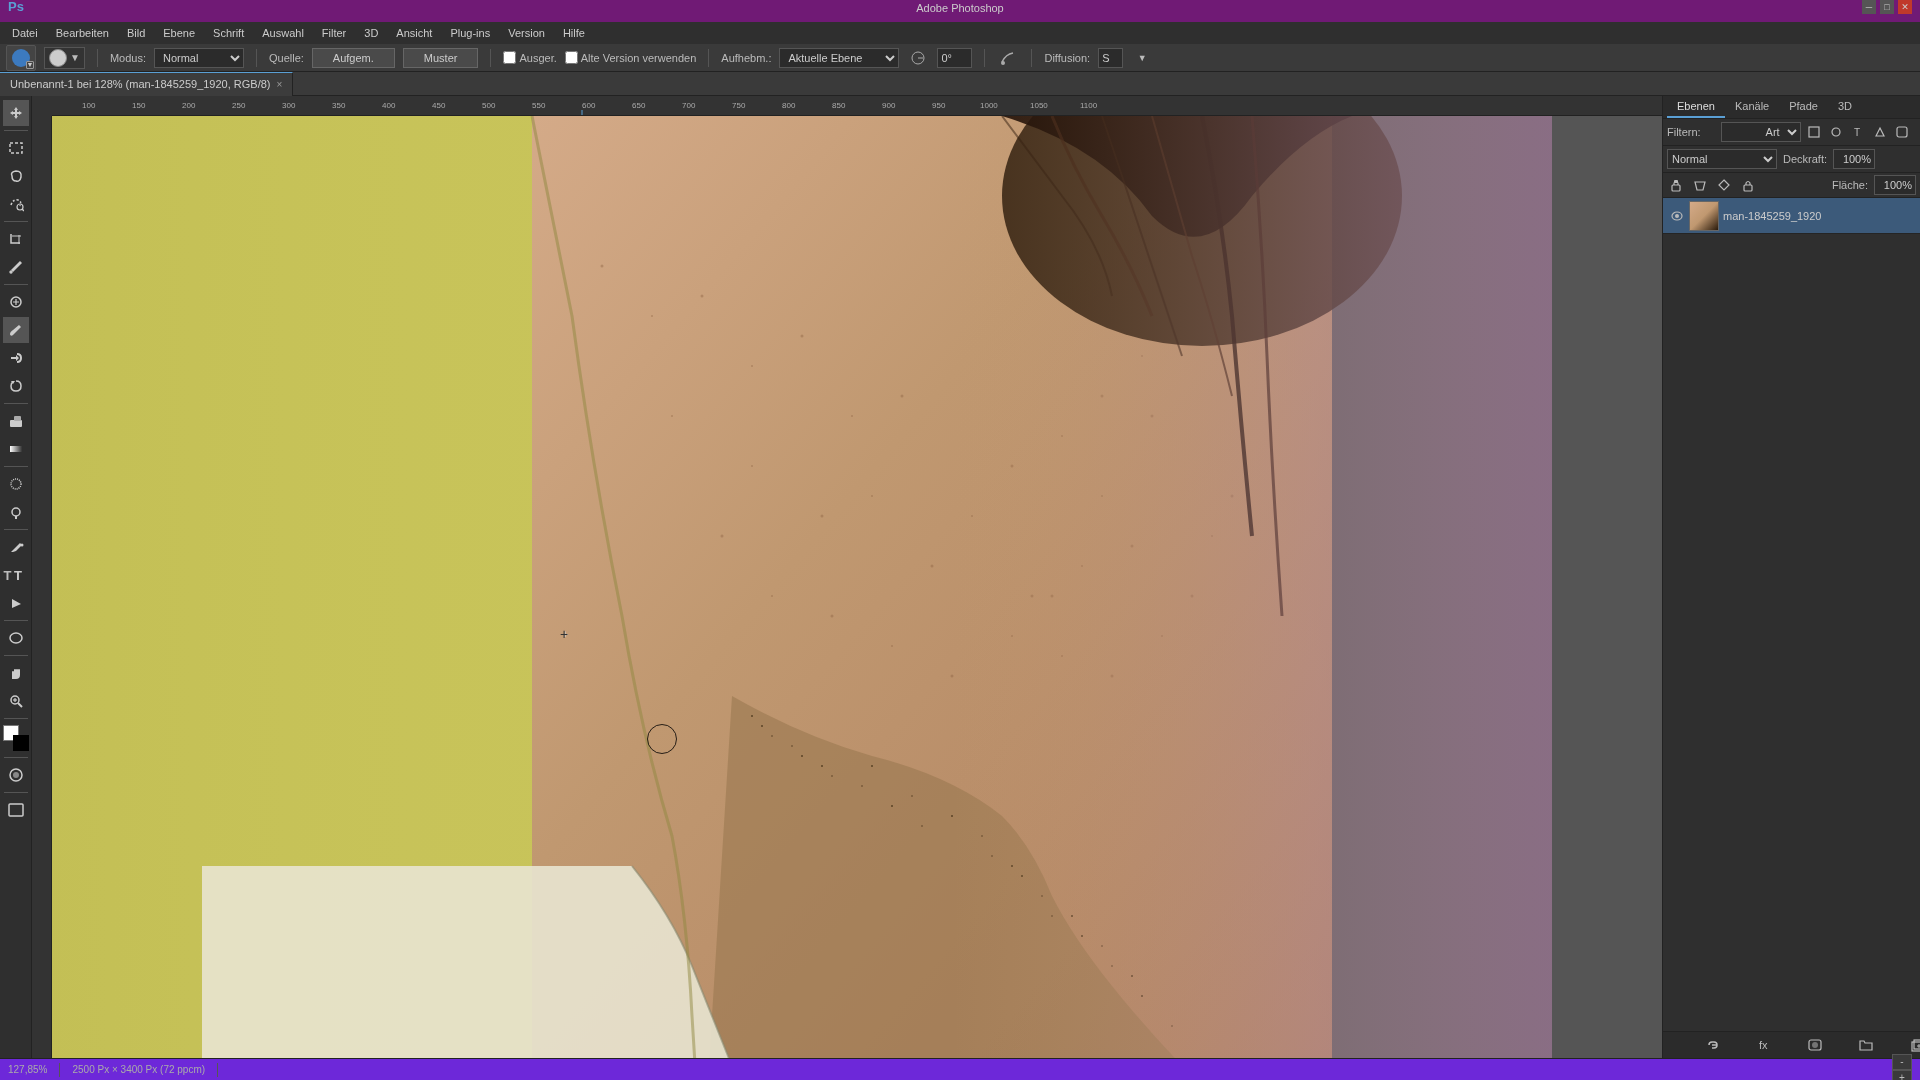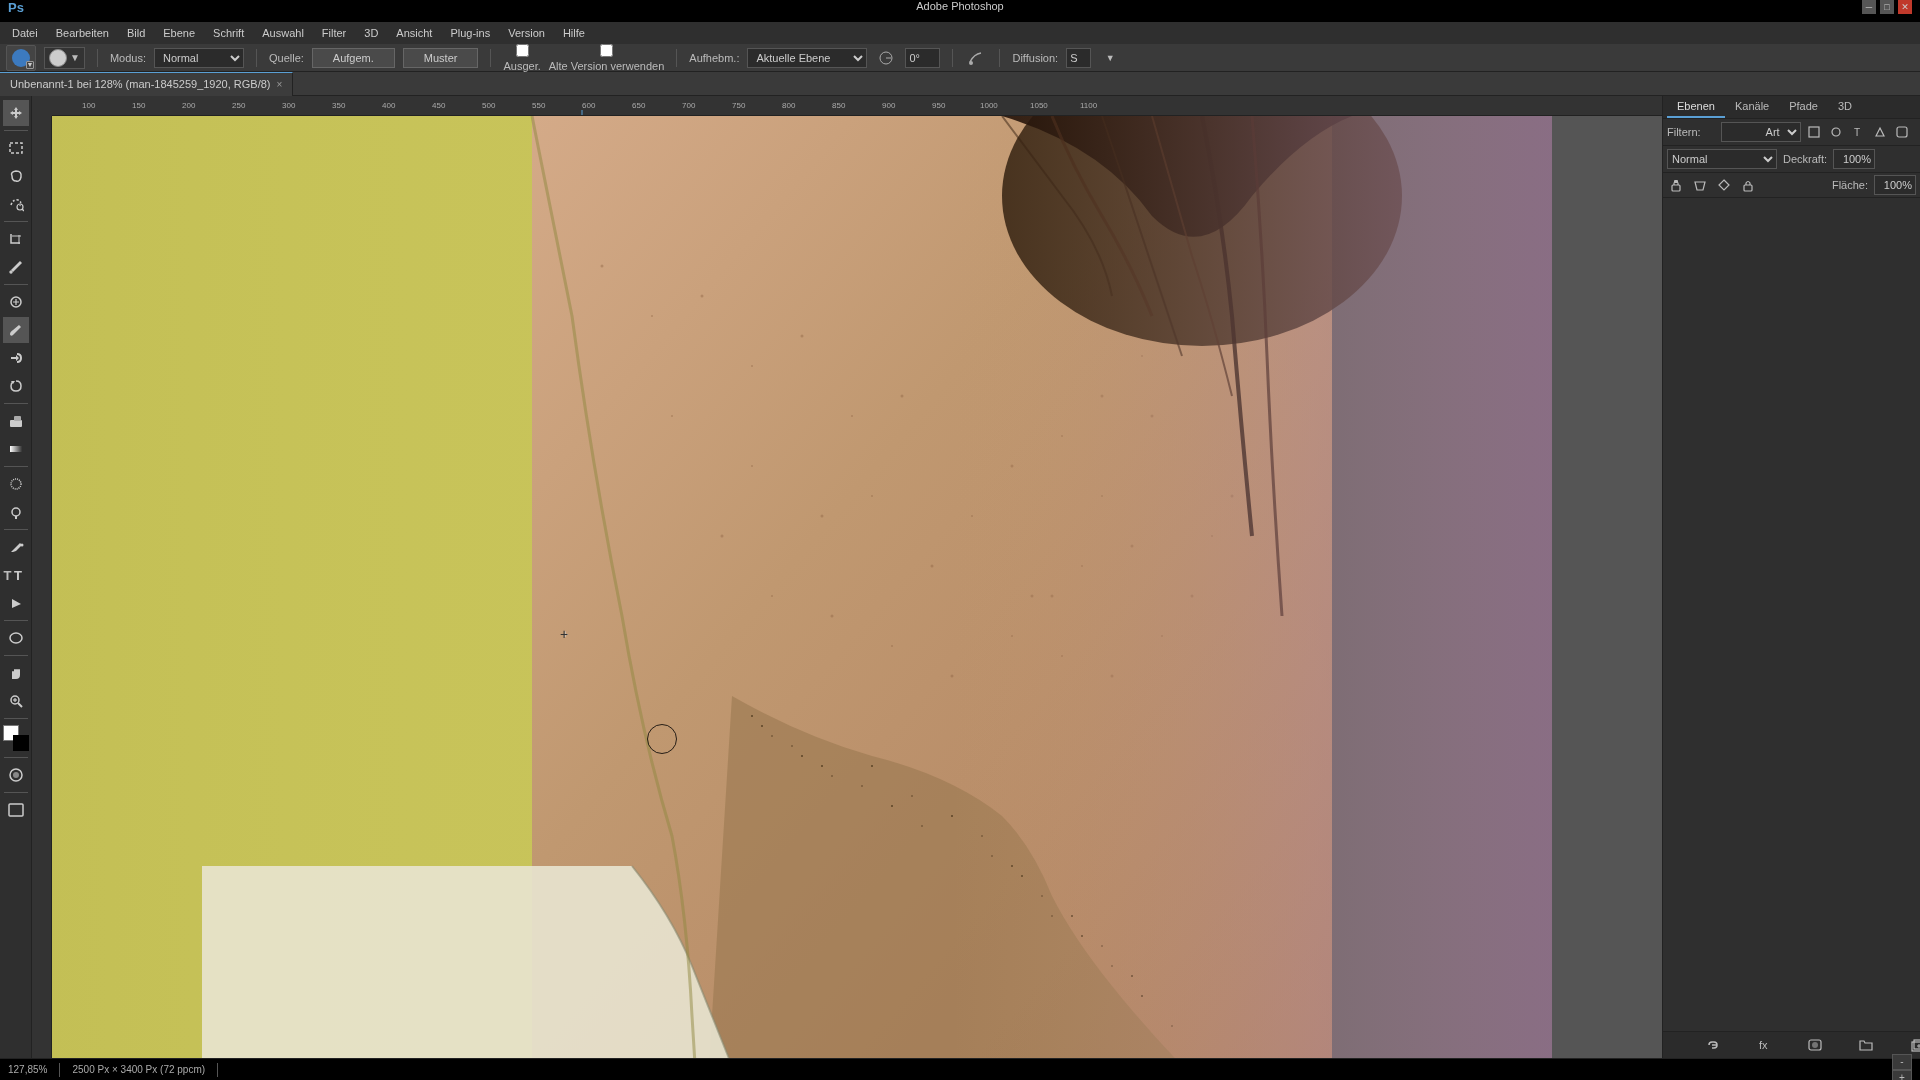--- a/index.html
+++ b/index.html
@@ -11,25 +11,25 @@
       font-size: 11px;
       color: #ccc;
       overflow: hidden;
       user-select: none;
     }
 
     
     #title-bar {
       width: 100%;
       height: 22px;
-      background: #000000;
-      display: flex;
-      align-items: flex-start;
+      background: #701a75;
+      display: flex;
+      align-items: flex-end;
       justify-content: space-between;
-      padding: 0 8px;
+      padding: 8px 8px;
       position: relative;
     }
     #title-bar-left {
       display: flex;
       align-items: center;
       gap: 12px;
     }
     #title-bar-title {
       font-size: 11px;
       color: #ccc;
@@ -124,23 +124,22 @@
       background: #2b2b2b;
       border: 1px solid #555;
       color: #ccc;
       font-size: 11px;
       height: 20px;
       width: 40px;
       padding: 0 3px;
     }
     .options-checkbox-wrap {
       display: flex;
-      align-items: center;
+      align-items: flex-end;
       gap: 3px;
-      flex-direction: column;
     }
 
     
     #tab-bar {
       width: 100%;
       height: 24px;
       background: #3a3a3a;
       display: flex;
       align-items: center;
       padding: 0 0;
@@ -455,21 +454,21 @@
       display: flex;
       align-items: center;
       justify-content: center;
       margin-left: 37px;
     }
 
     
     #status-bar {
       width: 100%;
       height: 22px;
-      background: #000000;
+      background: #6d28d9;
       display: flex;
       align-items: center;
       padding: 0 8px;
       gap: 12px;
       border-top: 1px solid #222;
       font-size: 10px;
       color: #aaa;
     }
     .status-separator {
       width: 1px;
@@ -961,20 +960,31 @@
             <rect x="3" y="7" width="8" height="6" rx="1" fill="none" stroke="#bbb" stroke-width="1.2"></rect>
             <path d="M5,7 L5,5 Q7,2 9,5 L9,7" fill="none" stroke="#bbb" stroke-width="1.2"></path>
           </svg>
       </button>
       <span style="margin-left:auto;font-size:11px;color:#bbb;">Fläche:</span>
       <input type="text" class="opacity-value" style="width: 42px;" value="100%">
     </div>
 
     <div id="layers-list">
 
+      <div class="layer-item active">
+        <div class="layer-visibility">
+          <svg width="14" height="14">
+              <ellipse cx="7" cy="7" rx="5" ry="4" fill="none" stroke="#bbb" stroke-width="1.2"></ellipse>
+              <circle cx="7" cy="7" r="2" fill="#bbb"></circle>
+            </svg>
+        </div>
+        <div class="layer-thumb" style="background: linear-gradient(135deg, #d4aa88 0%, #c09870 50%, #2a1a0a 100%); border: 1px solid #666;">
+        </div>
+        <span class="layer-name">man-1845259_1920</span>
+      </div>
 
     </div>
 
     <div id="layers-bottom-toolbar">
       <button class="bottom-btn" title="Link Layers">
         <svg width="14" height="14">
             <path d="M3,7 Q3,4 6,4 L8,4 Q11,4 11,7 Q11,10 8,10 L6,10" fill="none" stroke="#bbb" stroke-width="1.5"></path>
             <path d="M6,7 L11,7" stroke="#bbb" stroke-width="1.5"></path>
           </svg>
       </button>

